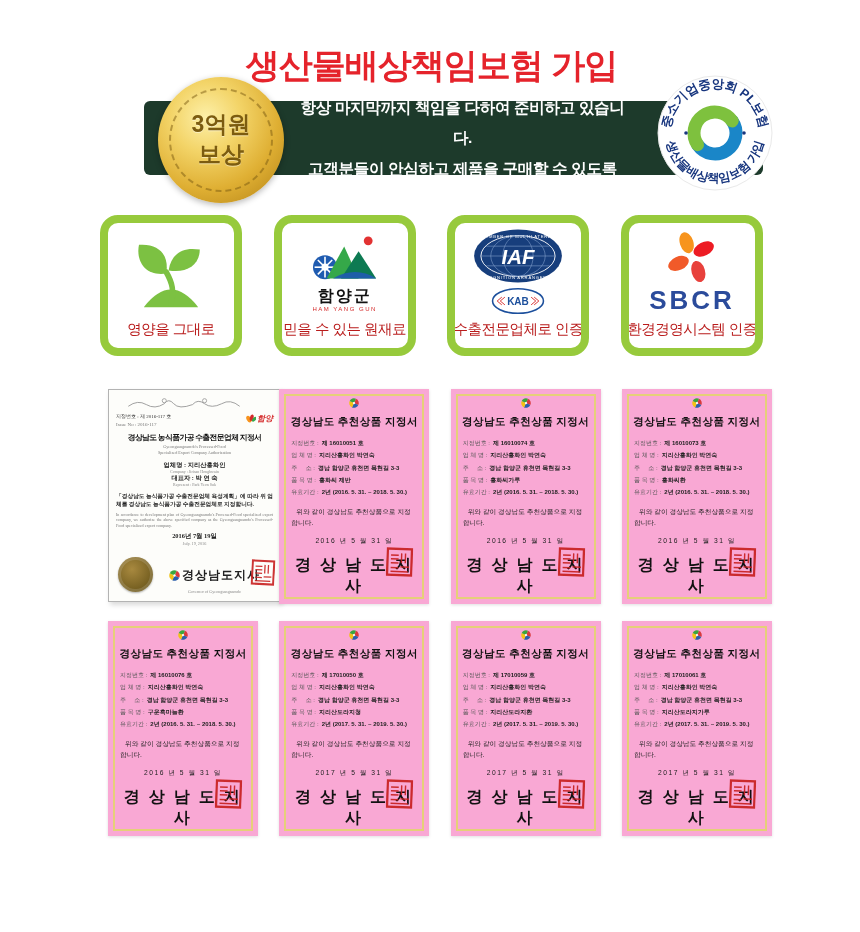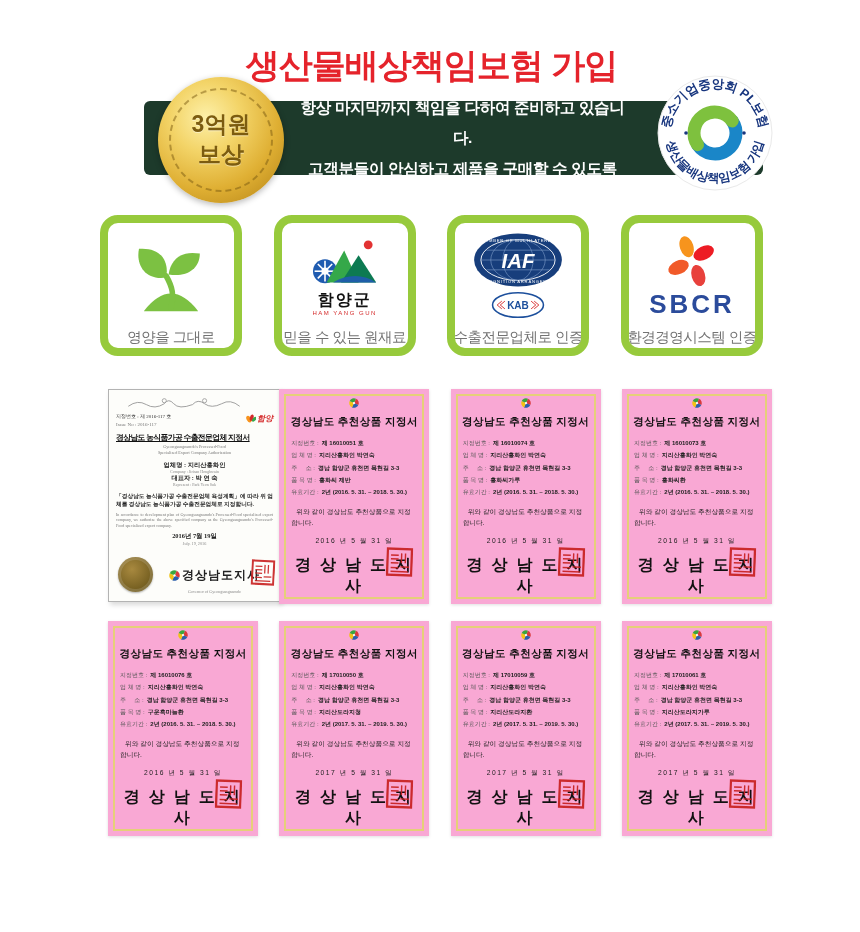--- a/index.html
+++ b/index.html
@@ -19,41 +19,41 @@
               text-shadow:0 1px 0 rgba(255,255,255,.45);}
   .banner-text{position:absolute;left:150px;right:132px;top:50%;transform:translateY(-50%);
                color:#fff;font-size:15.5px;font-weight:700;text-align:center;line-height:1.95;
                letter-spacing:-.3px;}
   .pl-badge{position:absolute;right:-10px;top:-26px;width:116px;height:116px;}
 
   
   .features{margin-top:40px;display:flex;justify-content:space-between;}
   .fbox{width:142px;height:141px;box-sizing:border-box;border:8px solid #97ca3c;border-radius:18px;
         background:#fff;display:flex;flex-direction:column;align-items:center;justify-content:flex-end;
-        padding-bottom:1px;overflow:hidden;}
+        padding-bottom:9px;overflow:hidden;}
   .fbox .art{flex:1;display:flex;flex-direction:column;align-items:center;justify-content:center;}
-  .flabel{font-size:14.5px;color:#737373;letter-spacing:-.5px;white-space:nowrap;}
+  .flabel{font-size:14.5px;color:#b91c1c;letter-spacing:-.5px;white-space:nowrap;}
   .hy-name{font-size:16px;font-weight:800;color:#111;letter-spacing:2px;line-height:1;text-align:right;}
   .hy-sub{font-size:6px;color:#d42a2a;letter-spacing:1.5px;margin-top:2px;}
   .sbcr-text{font-size:26px;font-weight:800;color:#2b4b9b;letter-spacing:3px;line-height:1;margin-top:2px;}
 
   
   .cert-grid{margin-top:33px;margin-left:8px;width:664px;display:grid;
              grid-template-columns:repeat(4,150px);justify-content:space-between;row-gap:17px;}
 
   
   .ecert{position:relative;width:173px;height:213px;box-sizing:border-box;background:#fdfdfa;
          border:1px solid #b3b3b3;box-shadow:2px 3px 5px rgba(0,0,0,.15);
          padding:4px 7px;font-family:"Liberation Serif",serif;color:#222;overflow:hidden;}
   .ehead{display:flex;justify-content:space-between;align-items:flex-start;margin-top:1px;}
   .eissue{font-size:5px;line-height:1.5;color:#333;}
   .eissue .en{color:#777;}
   .ebrand{font-size:8px;font-weight:800;font-style:italic;color:#d42a2a;display:flex;align-items:center;gap:1px;}
-  .etitle{margin-top:4px;text-align:left;font-size:7.8px;font-weight:800;letter-spacing:-.6px;
-          white-space:nowrap;color:#111;text-decoration:underline;}
+  .etitle{margin-top:4px;text-align:center;font-size:7.8px;font-weight:800;letter-spacing:-.6px;
+          white-space:nowrap;color:#111;}
   .etitle-en{margin-top:1px;text-align:center;font-size:4.2px;color:#777;line-height:1.4;}
   .eco{margin-top:5px;text-align:center;font-size:6.3px;font-weight:700;line-height:1.25;}
   .eco .en{font-size:4px;font-weight:400;color:#888;}
   .ebody{margin-top:5px;font-size:5.7px;font-weight:600;line-height:1.5;text-align:justify;color:#222;}
   .ebody-en{margin-top:3px;font-size:4.1px;line-height:1.35;color:#777;text-align:justify;}
   .edate{margin-top:4px;text-align:center;font-size:6.4px;font-weight:700;}
   .edate .en{font-size:4.2px;font-weight:400;color:#888;}
   .ebottom{position:absolute;left:7px;right:7px;bottom:5px;height:42px;}
   .bronze{position:absolute;left:2px;bottom:4px;width:35px;height:35px;border-radius:50%;
           background:radial-gradient(circle at 40% 35%,#a8893f,#6f5a1d 75%);

